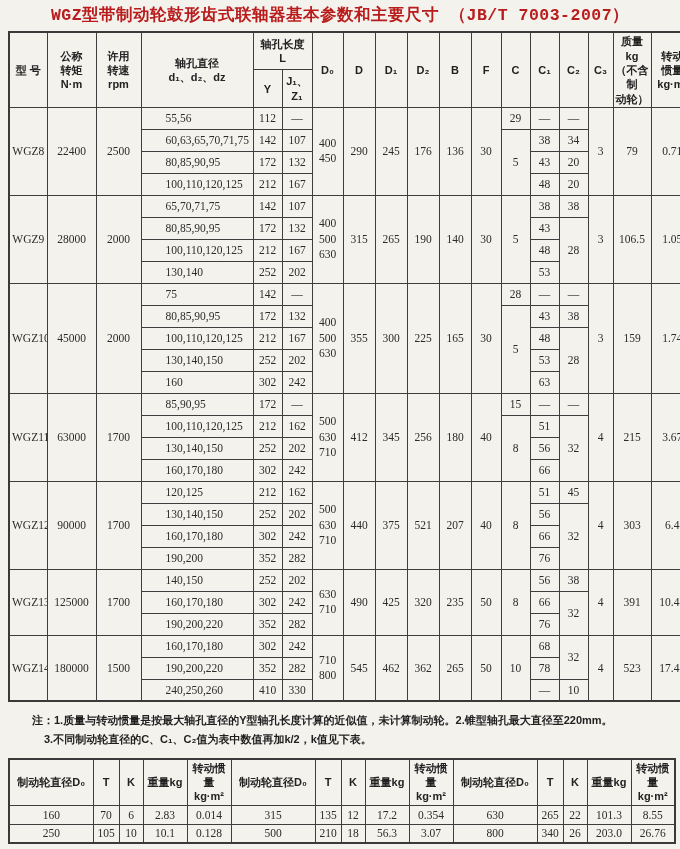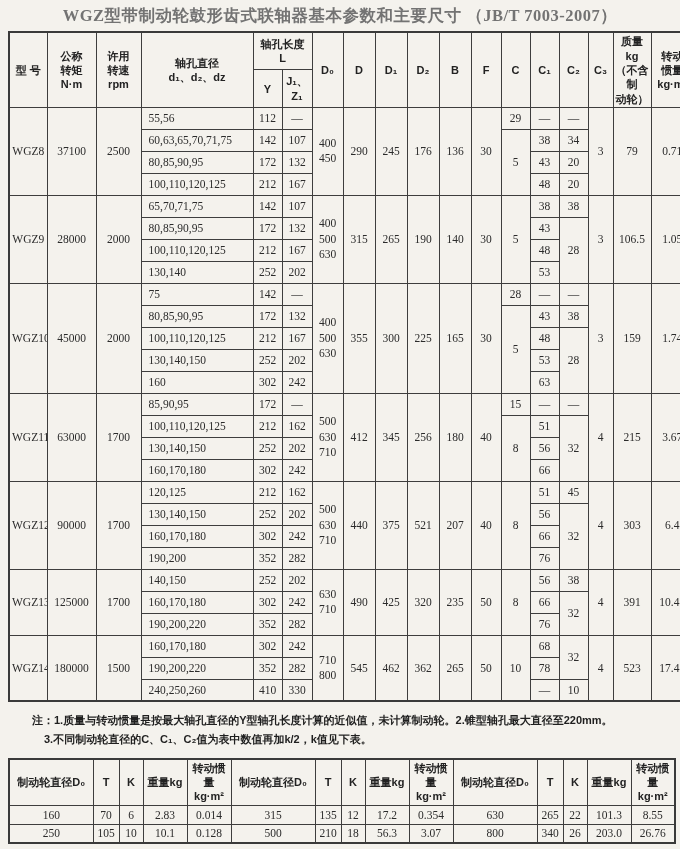--- a/index.html
+++ b/index.html
@@ -5,41 +5,41 @@
   html,body{margin:0;padding:0;}
   body{
     width:680px;height:849px;
     background:#f4f2ed;
     font-family:"Liberation Serif","DejaVu Serif",serif;
     color:#262626;
     -webkit-font-smoothing:antialiased;
   }
   .page{padding:3px 8px 0 8px;}
   .title{
-    font-family:Liberation Serif, serif;
+    font-family:Liberation Mono, monospace;
     font-weight:bold;font-size:16.5px;line-height:1.3;
-    text-align:center;color:#737373;margin:2px 0 5px 0;letter-spacing:.5px;
+    text-align:center;color:#b91c1c;margin:2px 0 5px 0;letter-spacing:.5px;
   }
   table{border-collapse:collapse;width:664px;table-layout:fixed;background:transparent;}
   .main-table{border:2px solid #3a3a3a;}
   .bottom-table{border:2px solid #3a3a3a;}
   th,td{
     border:1px solid #3e3e3e;
     font-size:11px;text-align:center;vertical-align:middle;
     padding:1px 2px;overflow:hidden;color:#2b2b2b;
   }
   th{
     font-family:"Liberation Sans","DejaVu Sans",sans-serif;
     font-weight:bold;white-space:pre-line;line-height:1.3;font-size:11px;color:#222;
   }
   .main-table thead tr.h1{height:34px;}
   .main-table thead tr.h2{height:34px;}
   .main-table tbody tr{height:22px;}
   .main-table td{font-size:11.5px;}
-  td.bore{text-align:left;padding-left:7px;}
+  td.bore{text-align:left;padding-left:24px;}
   td.pre{white-space:pre-line;line-height:1.35;}
   .notes{
     font-family:"Liberation Sans","DejaVu Sans",sans-serif;
     font-weight:bold;font-size:11px;color:#1f1f1f;
     margin:9px 0 9px 24px;line-height:1.7;
   }
   .notes .l2{margin-left:12px;}
   .bottom-table thead tr{height:38px;}
   .bottom-table tbody tr{height:19px;}
   .bottom-table td{font-size:11.5px;}
@@ -104,21 +104,21 @@
 kg·m²</th>
       </tr>
       <tr class="h2">
         <th>Y</th>
         <th>J₁、Z₁</th>
       </tr>
     </thead>
     <tbody>
         <tr>
           <td rowspan="4">WGZ8</td>
-          <td rowspan="4">37100</td>
+          <td rowspan="4">22400</td>
           <td rowspan="4">2500</td>
           <td class="bore">55,56</td>
           <td>112</td>
           <td>—</td>
           <td class="pre" rowspan="4">400
 450</td>
           <td rowspan="4">290</td>
           <td rowspan="4">245</td>
           <td rowspan="4">176</td>
           <td rowspan="4">136</td>

